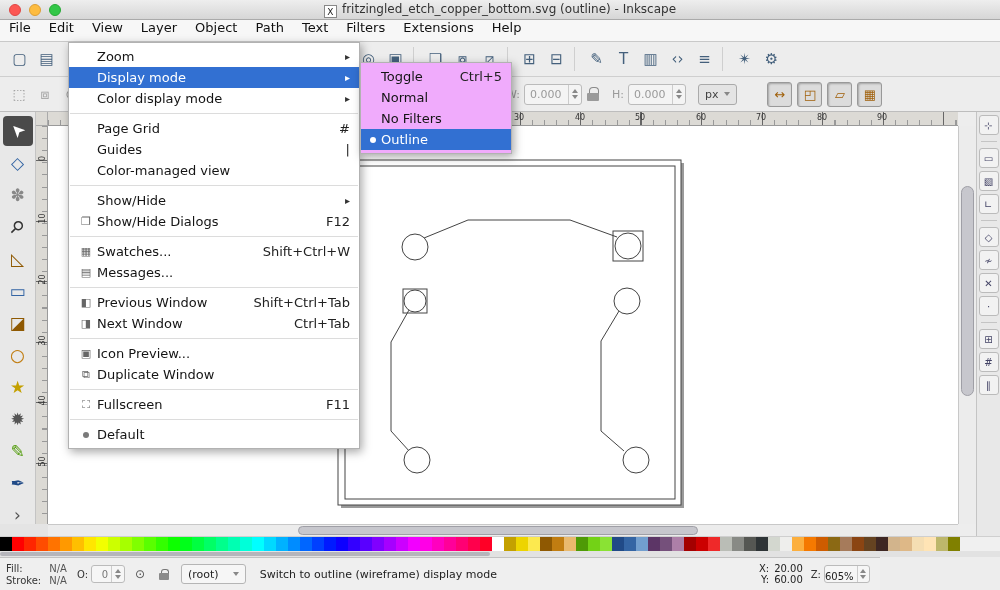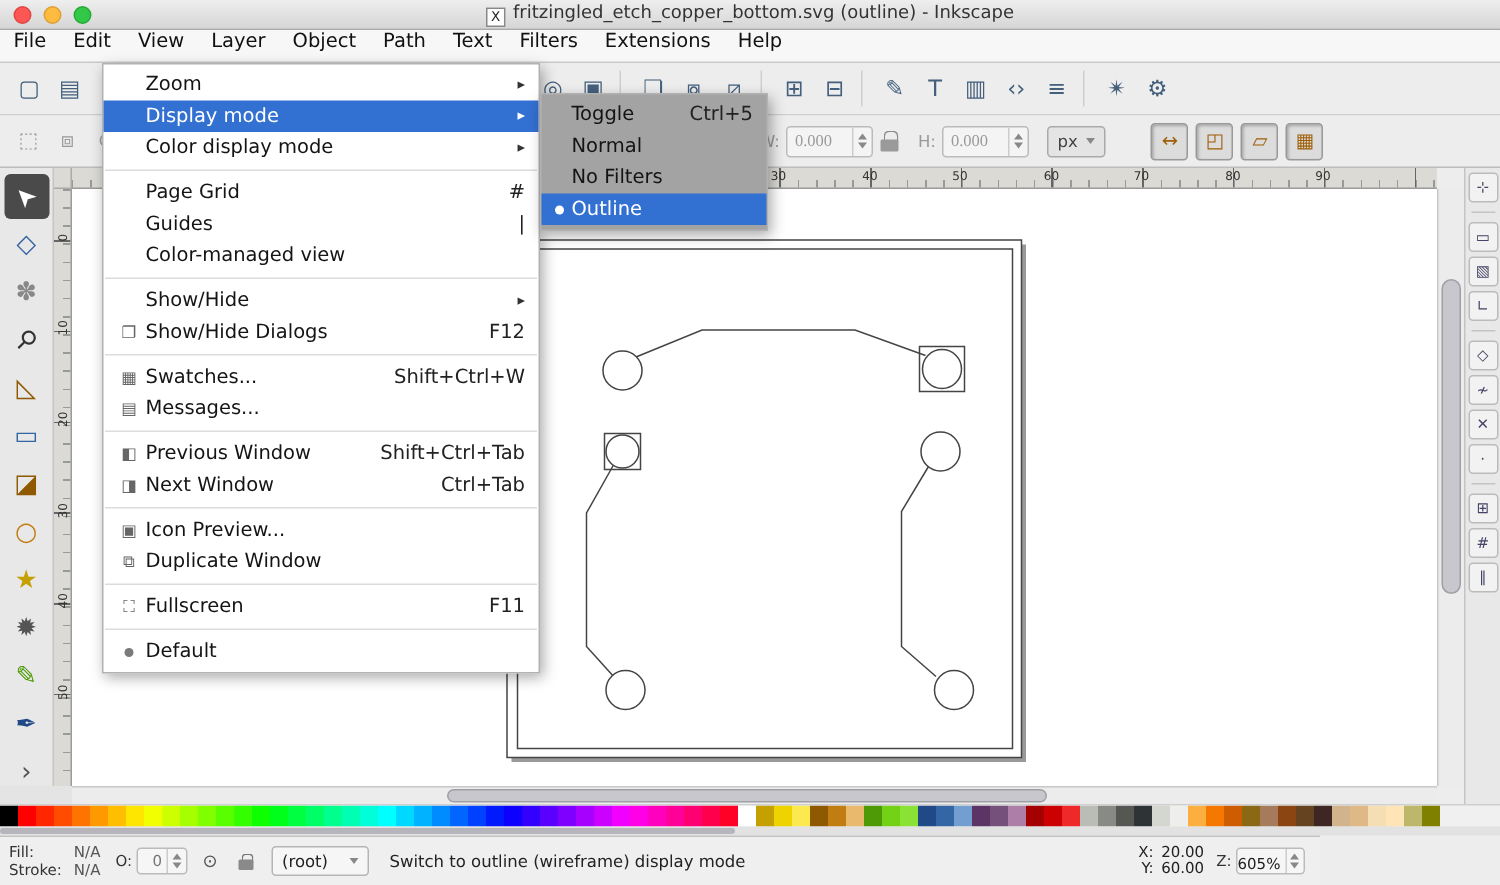--- a/index.html
+++ b/index.html
@@ -37,21 +37,21 @@
 
   #toolbar-ctrl { left:0; top:77px; width:1000px; height:35px; background:#ededed;
     border-bottom:1px solid #bdbdbd; display:flex; align-items:center; padding-left:6px; }
   .cbtn { width:26px; height:26px; display:flex; align-items:center; justify-content:center;
     font-size:14px; color:#9a9a9a; flex:none; }
   .gap150 { width:150px; flex:none; } .gap96 { width:96px; flex:none; }
   .gap12 { width:12px; flex:none; } .gap30 { width:30px; flex:none; }
   .fldlbl { font-size:11px; color:#9a9a9a; margin:0 4px 0 8px; }
   .spin { width:58px; height:21px; background:#f4f4f4; border:1px solid #bbb;
     border-radius:3px; display:flex; align-items:center; flex:none; }
-  .spin .val { flex:1; font-size:11px; color:#9a9a9a; padding-left:5px;font-family:Liberation Serif, serif; }
+  .spin .val { flex:1; font-size:11px; color:#9a9a9a; padding-left:5px; }
   .stepper { width:13px; height:100%; border-left:1px solid #ccc; display:flex;
     flex-direction:column; align-items:center; justify-content:center; }
   .arr-up { width:0; height:0; border-left:3px solid transparent; border-right:3px solid transparent;
     border-bottom:4px solid #888; margin-bottom:2px; }
   .arr-dn { width:0; height:0; border-left:3px solid transparent; border-right:3px solid transparent;
     border-top:4px solid #888; }
   .lock { width:12px; height:14px; position:relative; margin:0 5px; flex:none; }
   .lock::before { content:""; position:absolute; left:2px; top:0; width:8px; height:7px;
     border:1.5px solid #8a8a8a; border-bottom:none; border-radius:4px 4px 0 0; }
   .lock::after { content:""; position:absolute; left:0; top:6px; width:12px; height:8px;
@@ -153,21 +153,21 @@
   .mi { height:21px; display:flex; align-items:center; padding:0 9px 0 6px; color:#141414; }
   .mi .gutter { width:22px; display:flex; align-items:center; justify-content:center;
     font-size:11px; color:#666; flex:none; }
   .mi .bullet { width:6px; height:6px; border-radius:50%; background:#7a7a7a; }
   .mi .accel { margin-left:auto; color:#222;text-align:center; }
   .mi .subarrow { margin-left:auto; font-size:10px; color:#333; }
   .mi.highlight { background:#3270d2; color:#fff; }
   .mi.highlight .accel, .mi.highlight .subarrow, .mi.highlight .gutter { color:#fff; }
   .mi.highlight .bullet { background:#fff; }
   .msep { border-top:1px solid #dcdcdc; margin:4px 1px; }
-  #dm-submenu { left:360px; top:62px; width:152px; background:#a3a3a3;
+  #dm-submenu { left:360px; top:62px; width:152px; background:#f0abfc;
     border:1px solid #b2b2b2; box-shadow:2px 3px 9px rgba(0,0,0,.35);
     padding:3px 0; z-index:61; font-size:13px; }
   #dm-submenu .mi { padding:0 9px 0 4px; }
   #dm-submenu .gutter { width:16px; }
 </style>
 </head>
 <body>
 
 <div id="app">
 

